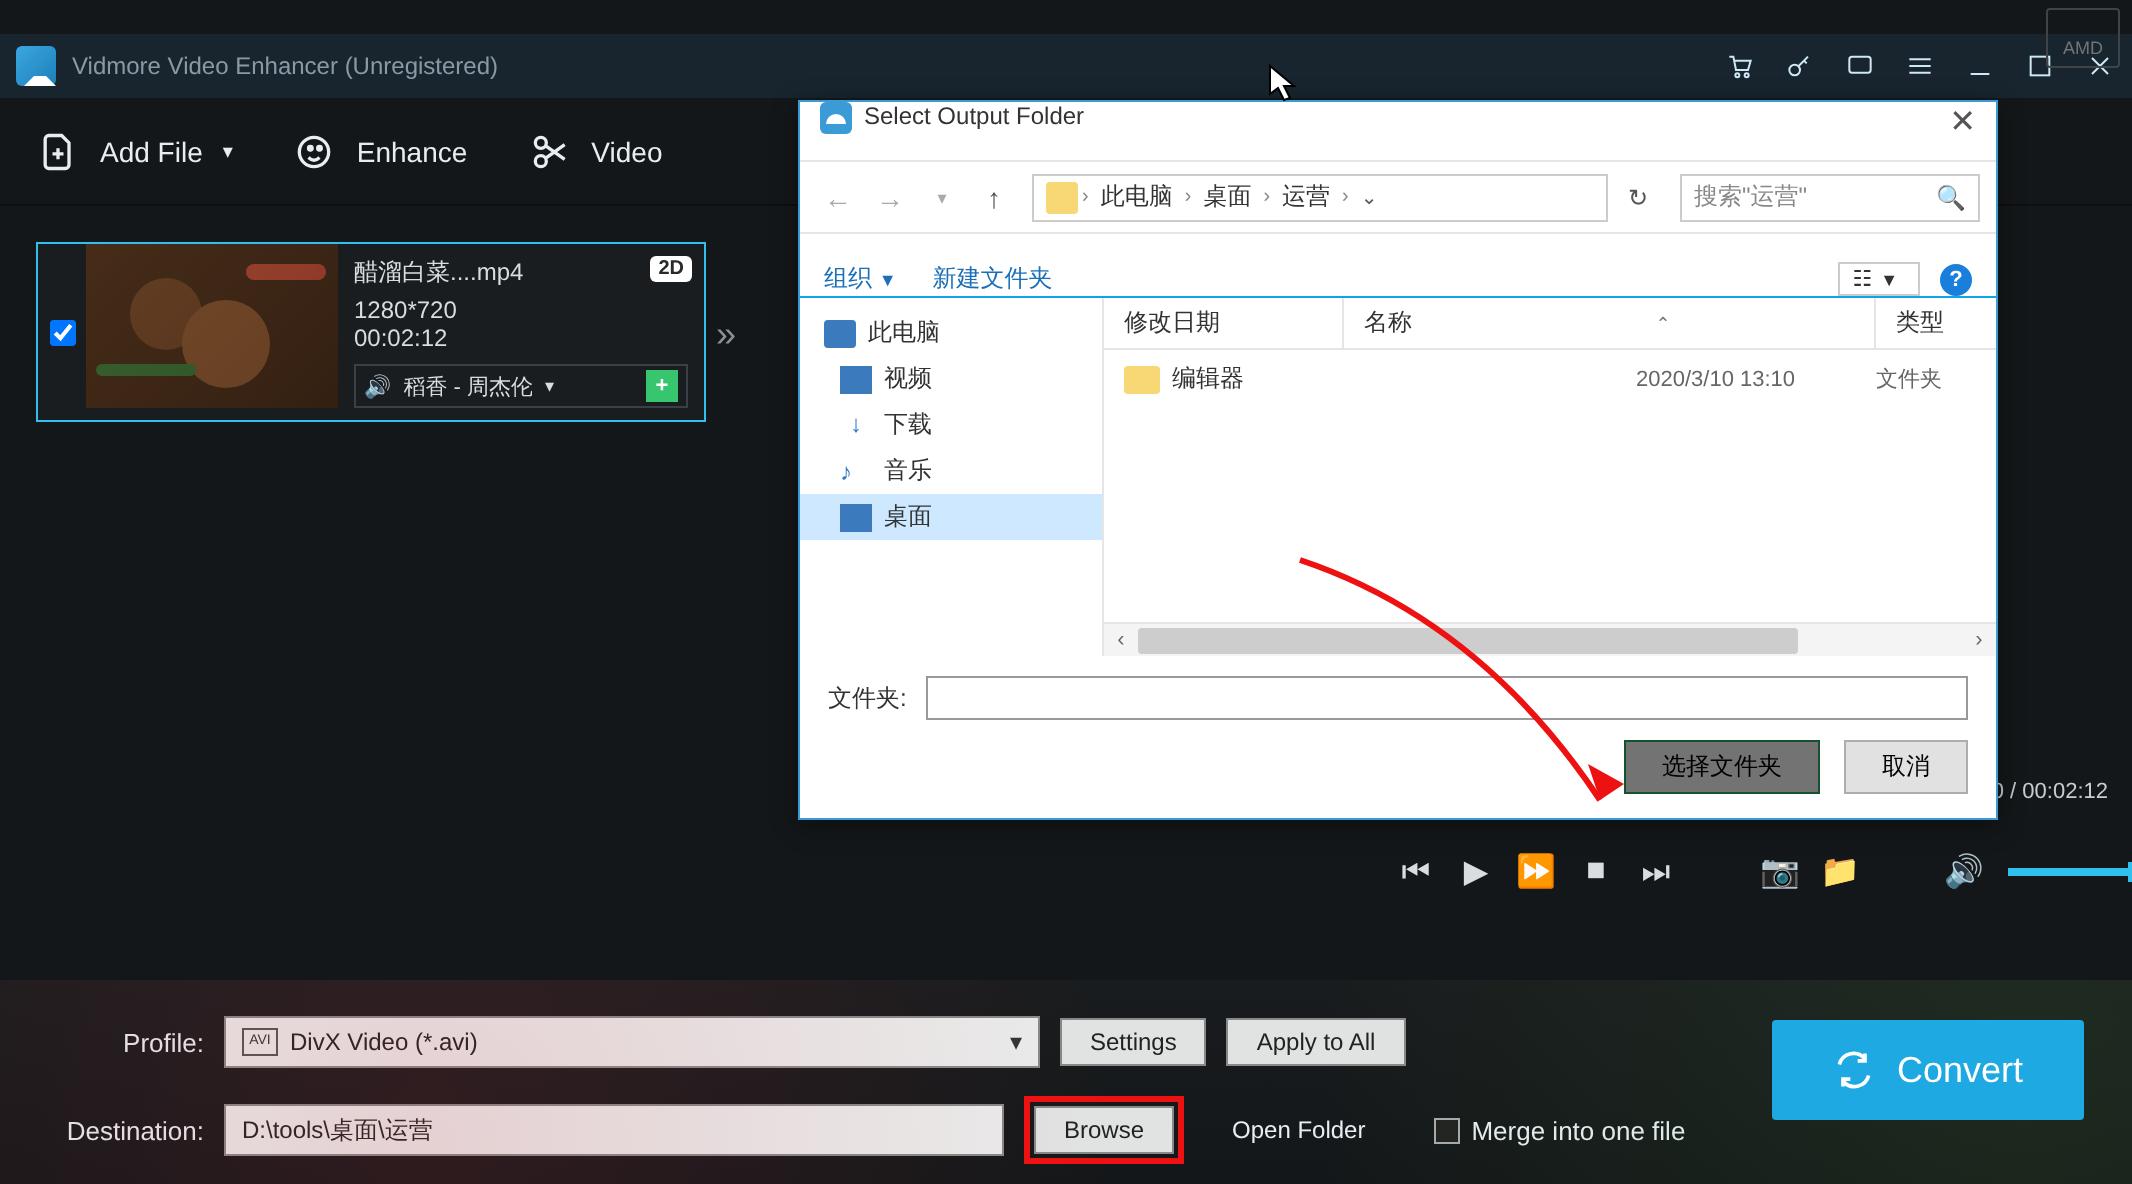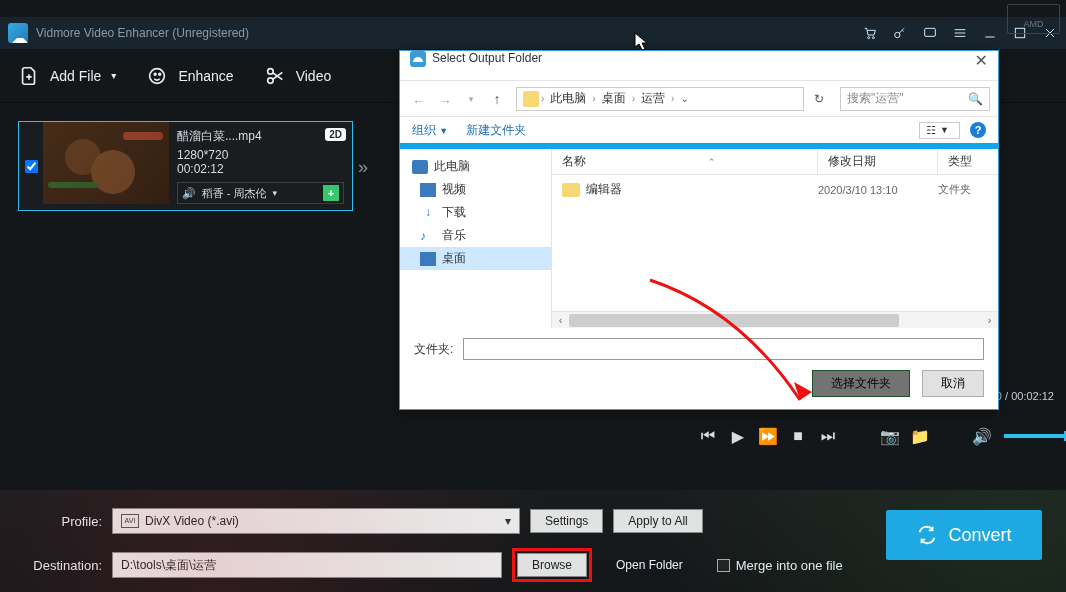--- a/index.html
+++ b/index.html
@@ -23,40 +23,40 @@
 .video-card { width: 335px; border: 1px solid #2fc0f0; display: flex; background: #1a1d20; }
 .check-col { width: 24px; display:flex; align-items:center; justify-content:center; background:#1a1d20; }
 .thumb { width:126px; height:82px; background: linear-gradient(135deg,#5a3a1e,#2a1a0e); position:relative; margin:0; display:flex; align-items:center; justify-content:center; }
 .thumb svg { opacity:0.6; }
 .vinfo { flex:1; padding:6px 8px; color:#d7dde1; font-size:12px; position:relative; }
 .vinfo .title { font-size:12px; margin-bottom:3px; }
 .badge-2d { position:absolute; top:6px; right:6px; background:#ffffff; color:#272b2d; font-size:10px; padding:1px 4px; border-radius:3px; font-weight:bold; }
 .audio-row { display:flex; align-items:center; gap:6px; margin-top:6px; border:1px solid #3a4045; padding:2px 4px; font-size:11px; }
 .audio-row .plus { margin-left:auto; background:#37c56d; color:#fff; width:16px; height:16px; text-align:center; line-height:16px; font-weight:bold; cursor:pointer; }
 .arrow-to { position:absolute; left:358px; top:54px; color:#8a9097; font-size:18px; }
-.amd-badge { position:absolute; right:6px; top:4px; width:53px; height:30px; border:1px solid #3f4448; color:#707578; font-size:9px; text-align:center; padding-top:14px; border-radius:2px; }
+.amd-badge { position:absolute; right:6px; top:4px; width:37px; height:30px; border:1px solid #3f4448; color:#707578; font-size:9px; text-align:center; padding-top:14px; border-radius:2px; }
 
 
 .dialog { position:absolute; left:399px; top:50px; width:600px; height:360px; background:#fff; border:1px solid #3a9bd6; box-shadow:0 3px 12px rgba(0,0,0,0.4); display:flex; flex-direction:column; font-size:12px; color:#333; z-index:10; }
 .dialog-title { height:30px; display:flex; align-items:flex-start; padding:0 10px; border-bottom:1px solid #e5e5e5; }
 .dialog-title .cloud { width:16px; height:16px; background:#3a9bd6; border-radius:3px; margin-right:6px; position:relative; }
 .dialog-title .cloud::after { content:""; position:absolute; left:3px; top:6px; width:10px; height:5px; background:#fff; border-radius:5px 5px 0 0; }
 .dialog-title .close { margin-left:auto; font-size:16px; cursor:pointer; color:#555; }
 .dialog-nav { height:36px; display:flex; align-items:center; padding:0 8px; gap:4px; border-bottom:1px solid #e5e5e5; }
 .nav-arrow { width:22px; height:22px; color:#aaa; display:flex; align-items:center; justify-content:center; font-size:14px; }
 .nav-arrow.active { color:#555; }
 .breadcrumb { display:flex; align-items:center; border:1px solid #ccc; height:24px; padding:0 6px; gap:2px; margin-left:4px; flex:1; }
 .breadcrumb .segsep { color:#888; font-size:10px; }
 .bc-folder { width:16px; height:16px; background:#f8d775; border-radius:2px; }
 .breadcrumb .crumb { padding:0 4px; }
 .drop { color:#555; font-size:10px; padding:0 4px; }
 .refresh { width:22px; color:#555; text-align:center; }
 .search-box { border:1px solid #ccc; height:24px; width:150px; display:flex; align-items:center; padding:0 6px; color:#888; margin-left:6px; }
 .search-box .sicon { margin-left:auto; }
-.dialog-toolbar { height:32px; display:flex; align-items:center; padding:0 12px; gap:18px; border-bottom:6px solid #0ea5e9; }
+.dialog-toolbar { height:32px; display:flex; align-items:flex-end; padding:0 12px; gap:18px; border-bottom:1px solid #0ea5e9; }
 .dialog-toolbar .link { color:#1a6fb7; cursor:pointer; }
 .dialog-toolbar .right { margin-left:auto; display:flex; gap:10px; align-items:center; }
 .view-btn { border:1px solid #ccc; padding:1px 10px 1px 6px; display:flex; align-items:center; gap:4px; font-size:11px; }
 .help-icon { width:16px; height:16px; background:#1a7edb; color:#fff; border-radius:50%; text-align:center; line-height:16px; font-size:11px; font-weight:bold; }
 .dialog-body { flex:1; display:flex; overflow:hidden; }
 .sidebar { width:152px; border-right:1px solid #e5e5e5; padding:6px 0; overflow:hidden; }
 .sidebar-item { display:flex; align-items:center; gap:6px; padding:3px 8px 3px 20px; cursor:pointer; }
 .sidebar-item.l0 { padding-left:12px; }
 .sidebar-item.selected { background:#cde8ff; }
 .side-icon { width:16px; height:14px; }
@@ -271,25 +271,25 @@
           <div class="side-icon music-icon">♪</div>
           <span>音乐</span>
         </div>
       <div class="sidebar-item selected">
           <div class="side-icon desk-icon"></div>
           <span>桌面</span>
         </div>
     </div>
     <div class="file-panel">
       <div class="file-header">
+        <div class="col col-date">修改日期</div>
         <div class="col col-name">
           <span style="padding-right:30px;">名称</span>
           <span class="sort-arrow">⌃</span>
         </div>
-        <div class="col col-date">修改日期</div>
         <div class="col col-type">类型</div>
       </div>
       <div class="file-list">
         <div class="file-row">
           <div class="folder-icon"></div>
           <span class="fname">编辑器</span>
           <span class="fdate">2020/3/10 13:10</span>
           <span class="ftype">文件夹</span>
         </div>
       </div>

